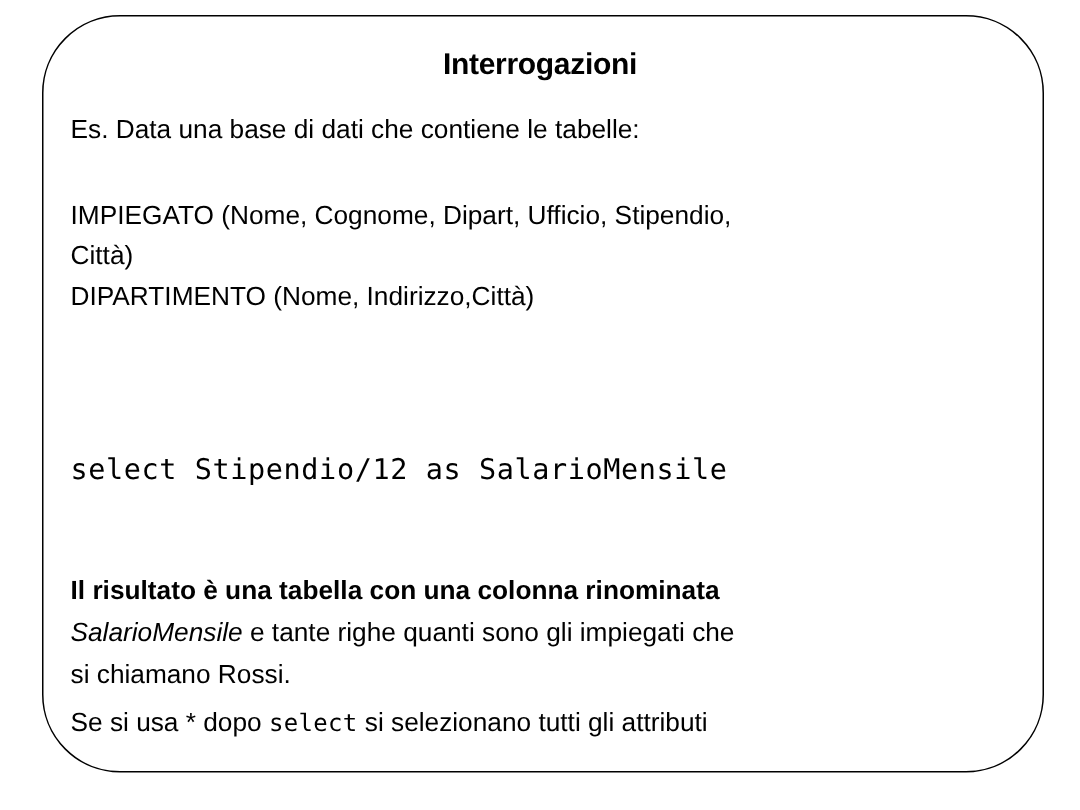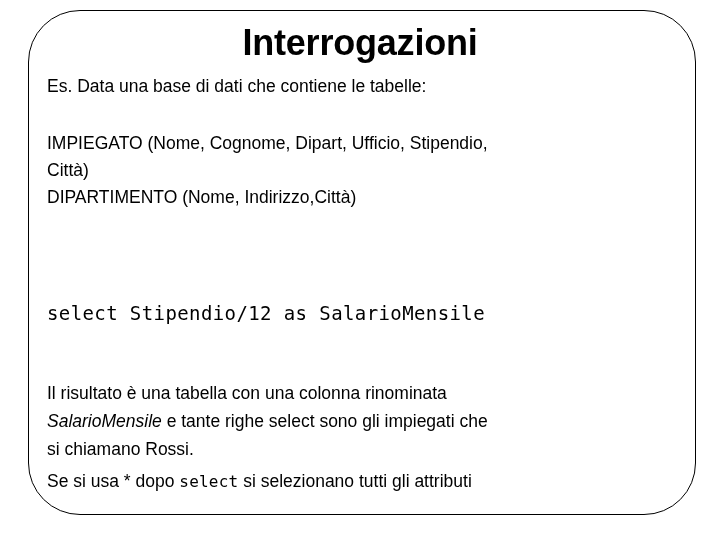--- a/index.html
+++ b/index.html
@@ -28,21 +28,21 @@
     box-sizing: border-box;
     background: transparent;
   }
 
   #slide-title {
     position: absolute;
     left: 0;
     top: 26px;
     width: 720px;
     text-align: center;
-    font-size: 36px;
+    font-size: 20px;
     font-weight: bold;
     line-height: 34px;
     letter-spacing: -0.2px;
     white-space: nowrap;
   }
 
   .body-line {
     position: absolute;
     left: 47px;
     font-size: 17.5px;
@@ -63,21 +63,21 @@
     top: 243px;
     font-family: "DejaVu Sans Mono", "Liberation Mono", monospace;
     font-size: 19px;
     line-height: 28px;
     white-space: pre;
     letter-spacing: 0.4px;
   }
   #sql-block .sql-row { display: block; }
 
   
-  #result-line1 { top: 381px; }
+  #result-line1 { top: 381px; font-weight: bold; }
   #result-line2 { top: 409px; }
   #result-line3 { top: 437px; }
   #star-line    { top: 469px; }
 
   .italic-term { font-style: italic; }
 
   .inline-code {
     font-family: "DejaVu Sans Mono", "Liberation Mono", monospace;
     font-size: 16px;
     letter-spacing: 0.2px;
@@ -97,17 +97,17 @@
 <div class="body-line" id="table-impiegato-line2">Città)</div>
 
 <div class="body-line" id="table-dipartimento">DIPARTIMENTO  (Nome, Indirizzo,Città)</div>
 
 <div id="sql-block">
   <span class="sql-row">select Stipendio/12 as SalarioMensile</span>
 </div>
 
 <div class="body-line" id="result-line1">Il risultato è una tabella con una colonna rinominata</div>
 
-<div class="body-line" id="result-line2"><span class="italic-term">SalarioMensile</span><span> e tante righe select sono gli impiegati che</span></div>
+<div class="body-line" id="result-line2"><span class="italic-term">SalarioMensile</span><span> e tante righe quanti sono gli impiegati che</span></div>
 
 <div class="body-line" id="result-line3">si chiamano Rossi.</div>
 
 <div class="body-line" id="star-line"><span>Se si usa * dopo </span><span class="inline-code">select</span><span>  si selezionano tutti gli attributi</span></div>
 
 </body></html>

